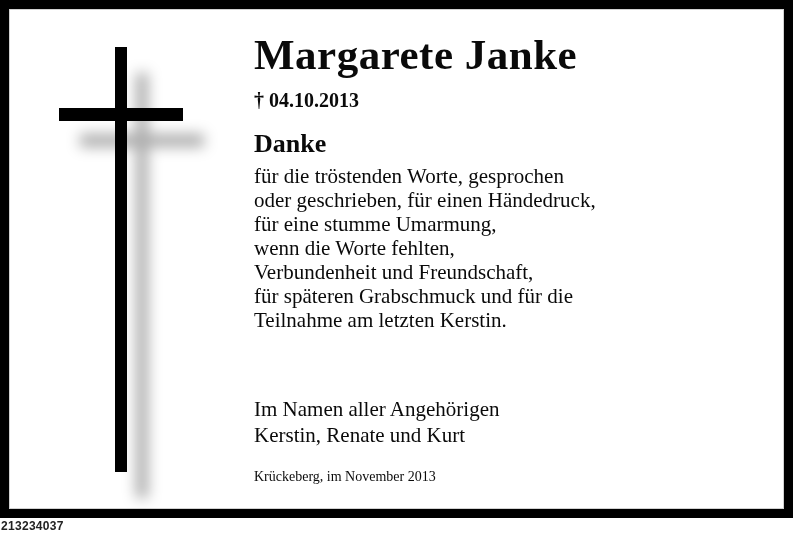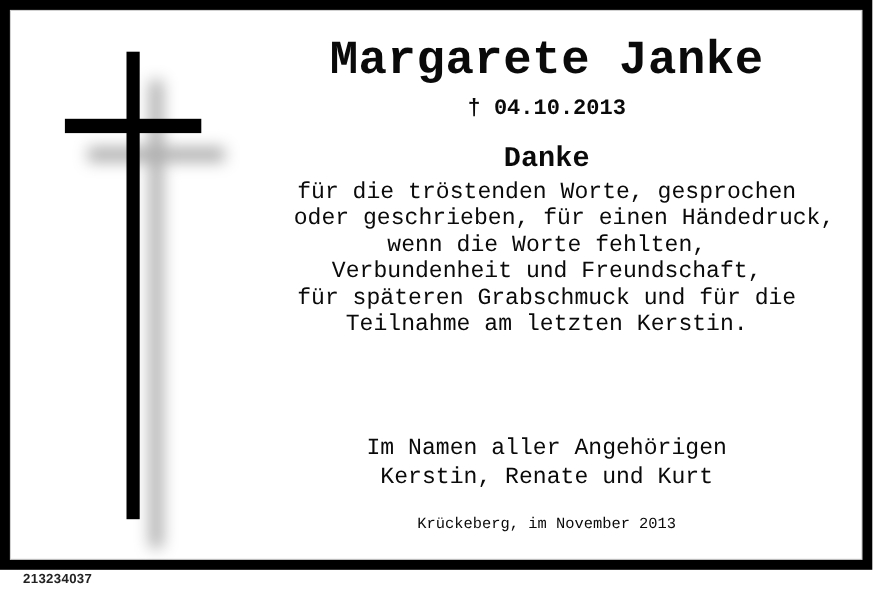--- a/index.html
+++ b/index.html
@@ -48,25 +48,24 @@
     position: absolute;
     left: 50px;
     top: 99px;
     width: 124px;
     height: 13px;
     background: #000000;
   }
   
   .tblock {
     position: absolute;
-    left: 258px;
+    left: 245px;
     width: 460px;
-    text-align: center;
+    text-align: left;
     white-space: nowrap;
-    font-family: Liberation Mono, monospace;
   }
   .deceased-name {
     top: 22px;
     font-size: 43px;
     font-weight: bold;
     line-height: 48px;
     letter-spacing: 0.5px;
   }
   .death-date {
     top: 79px;
@@ -98,21 +97,20 @@
   
   .ad-id {
     position: absolute;
     left: 1px;
     top: 519px;
     font-family: "Liberation Sans", "DejaVu Sans", sans-serif;
     font-size: 12px;
     font-weight: 600;
     color: #222222;
     letter-spacing: 0.3px;
-    margin-left: 20px;
   }
 </style>
 </head>
 <body>
 
 <div class="page">
 
   <div class="frame">
 
     <div class="cross">
@@ -122,20 +120,21 @@
 
     <div class="tblock deceased-name">Margarete Janke</div>
 
     <div class="tblock death-date">† 04.10.2013</div>
 
     <div class="tblock thanks-heading">Danke</div>
 
     <div class="tblock thanks-text">
       <div>für die tröstenden Worte, gesprochen</div>
       <div>oder geschrieben, für einen Händedruck,</div>
+      <div>für eine stumme Umarmung,</div>
       <div>wenn die Worte fehlten,</div>
       <div>Verbundenheit und Freundschaft,</div>
       <div>für späteren Grabschmuck und für die</div>
       <div>Teilnahme am letzten Kerstin.</div>
     </div>
 
     <div class="tblock closing-text">
       <div>Im Namen aller Angehörigen</div>
       <div>Kerstin, Renate und Kurt</div>
     </div>

